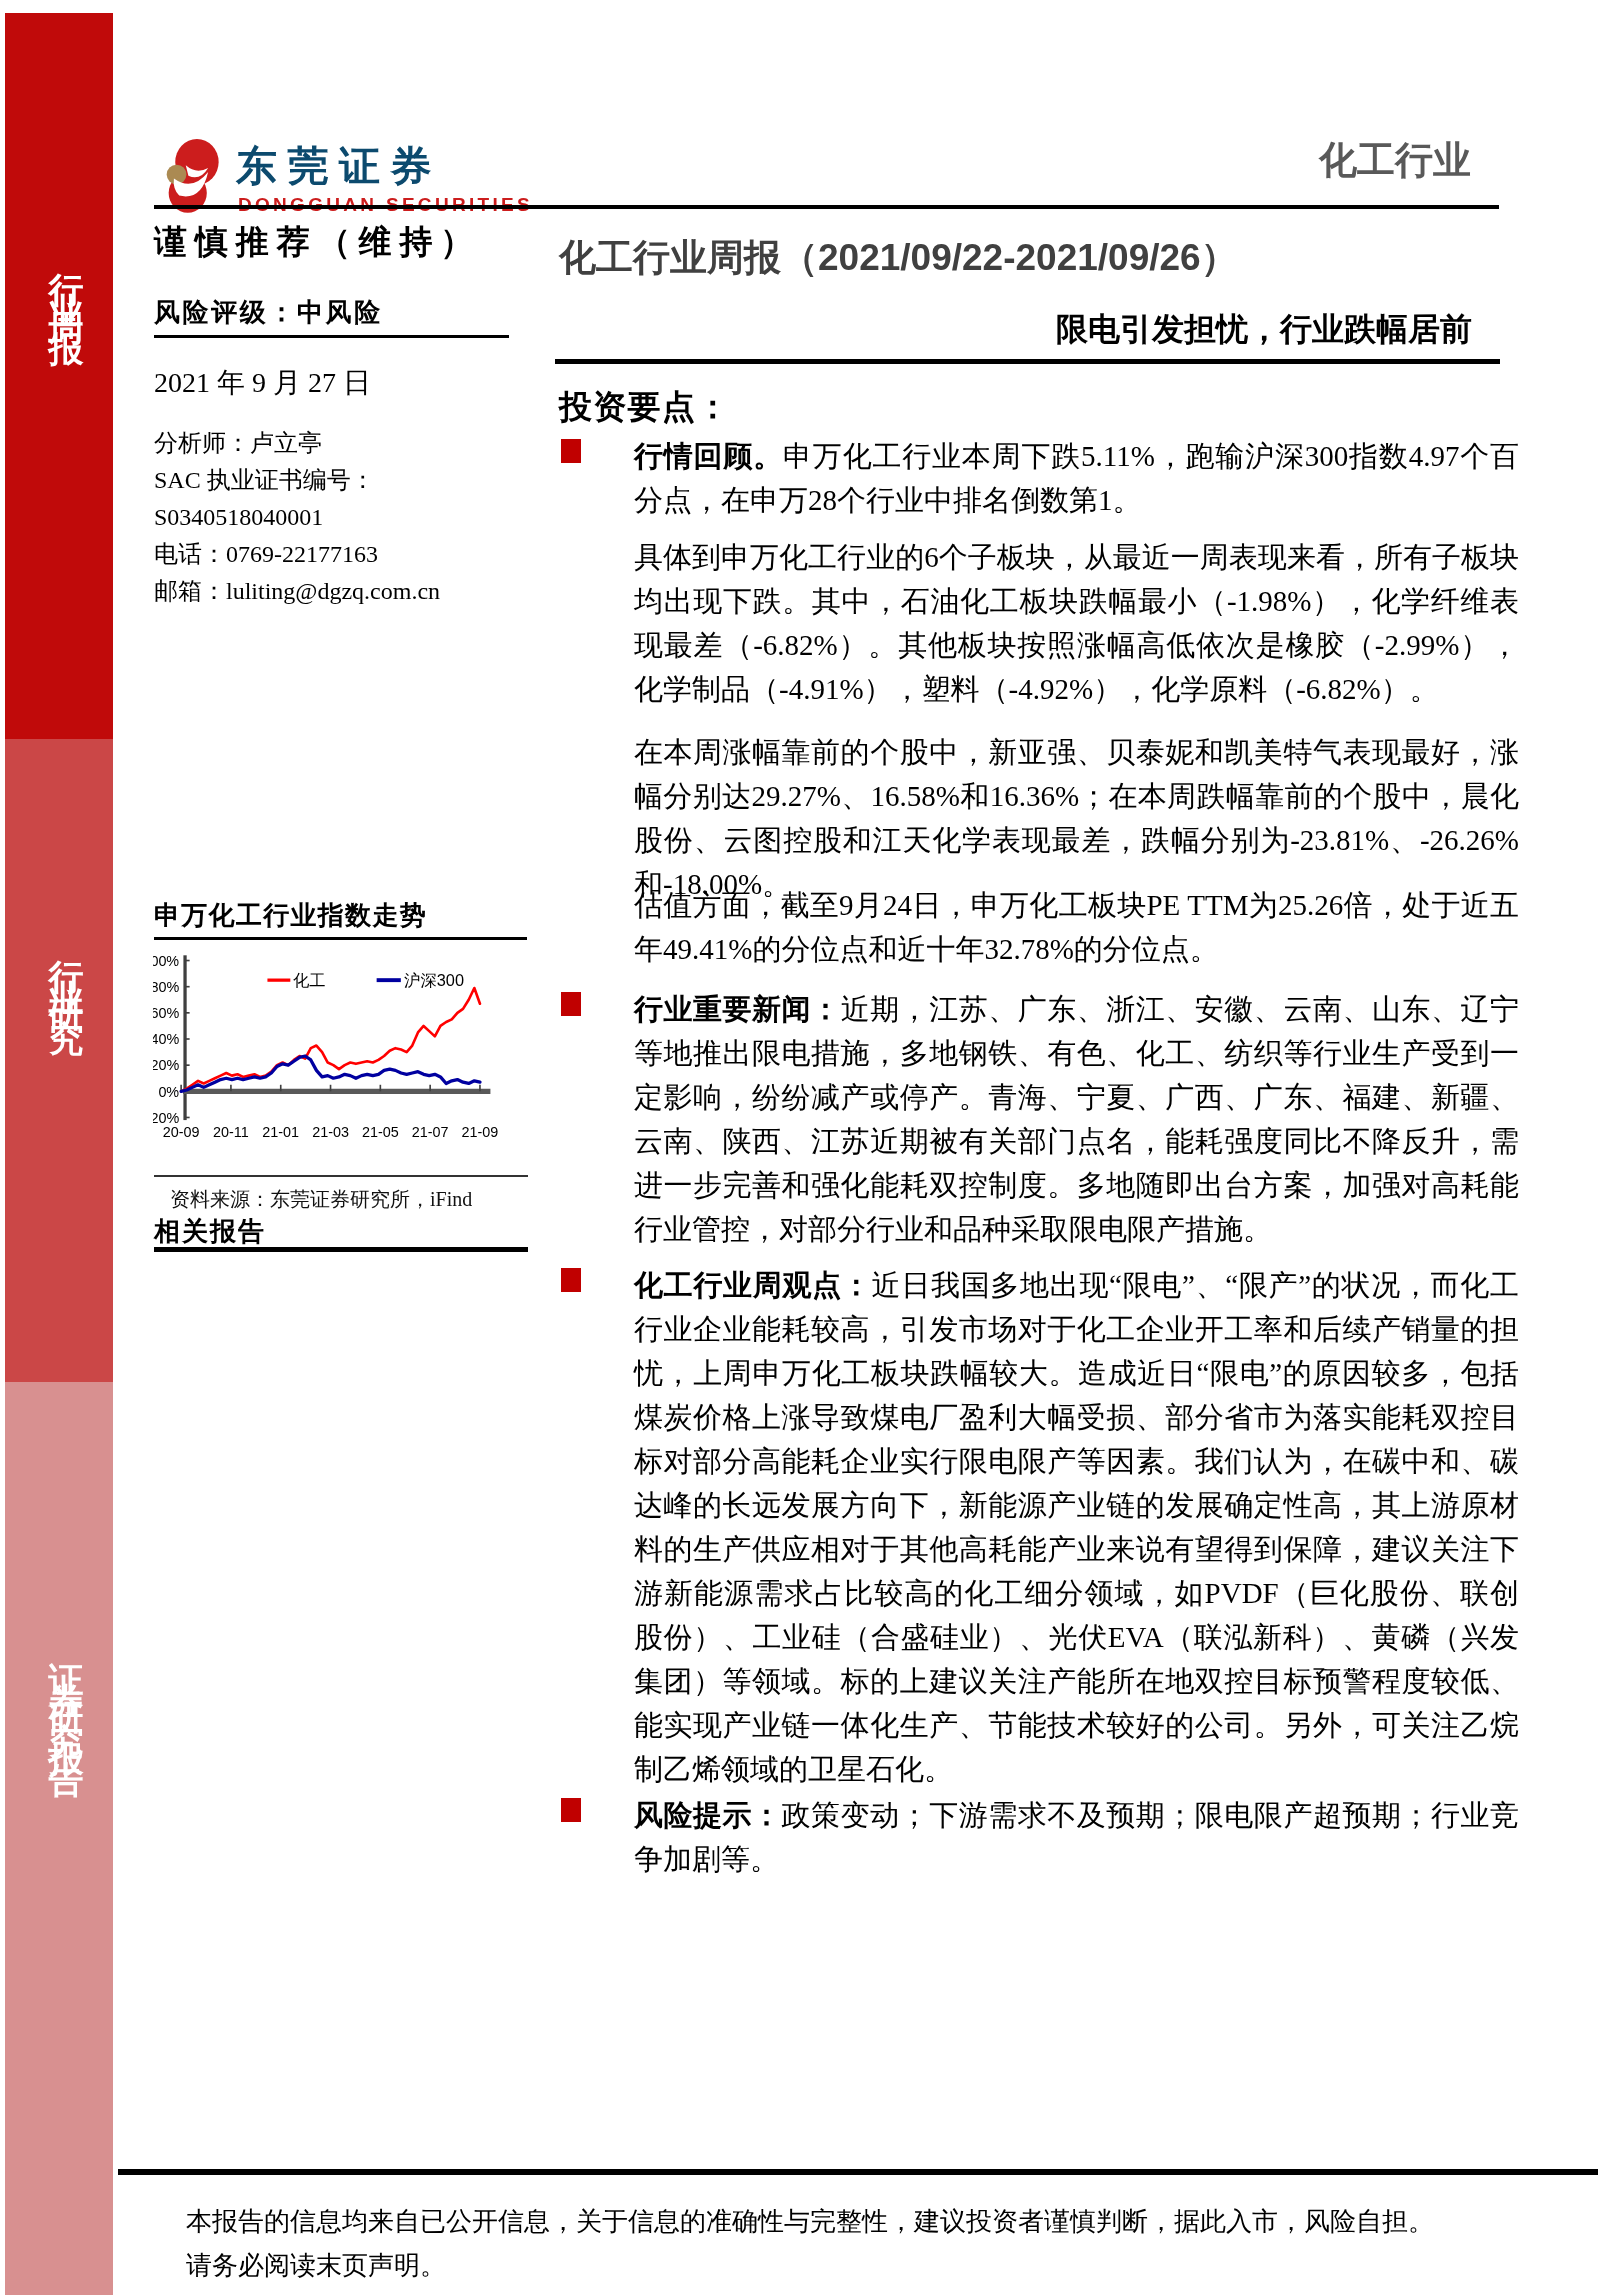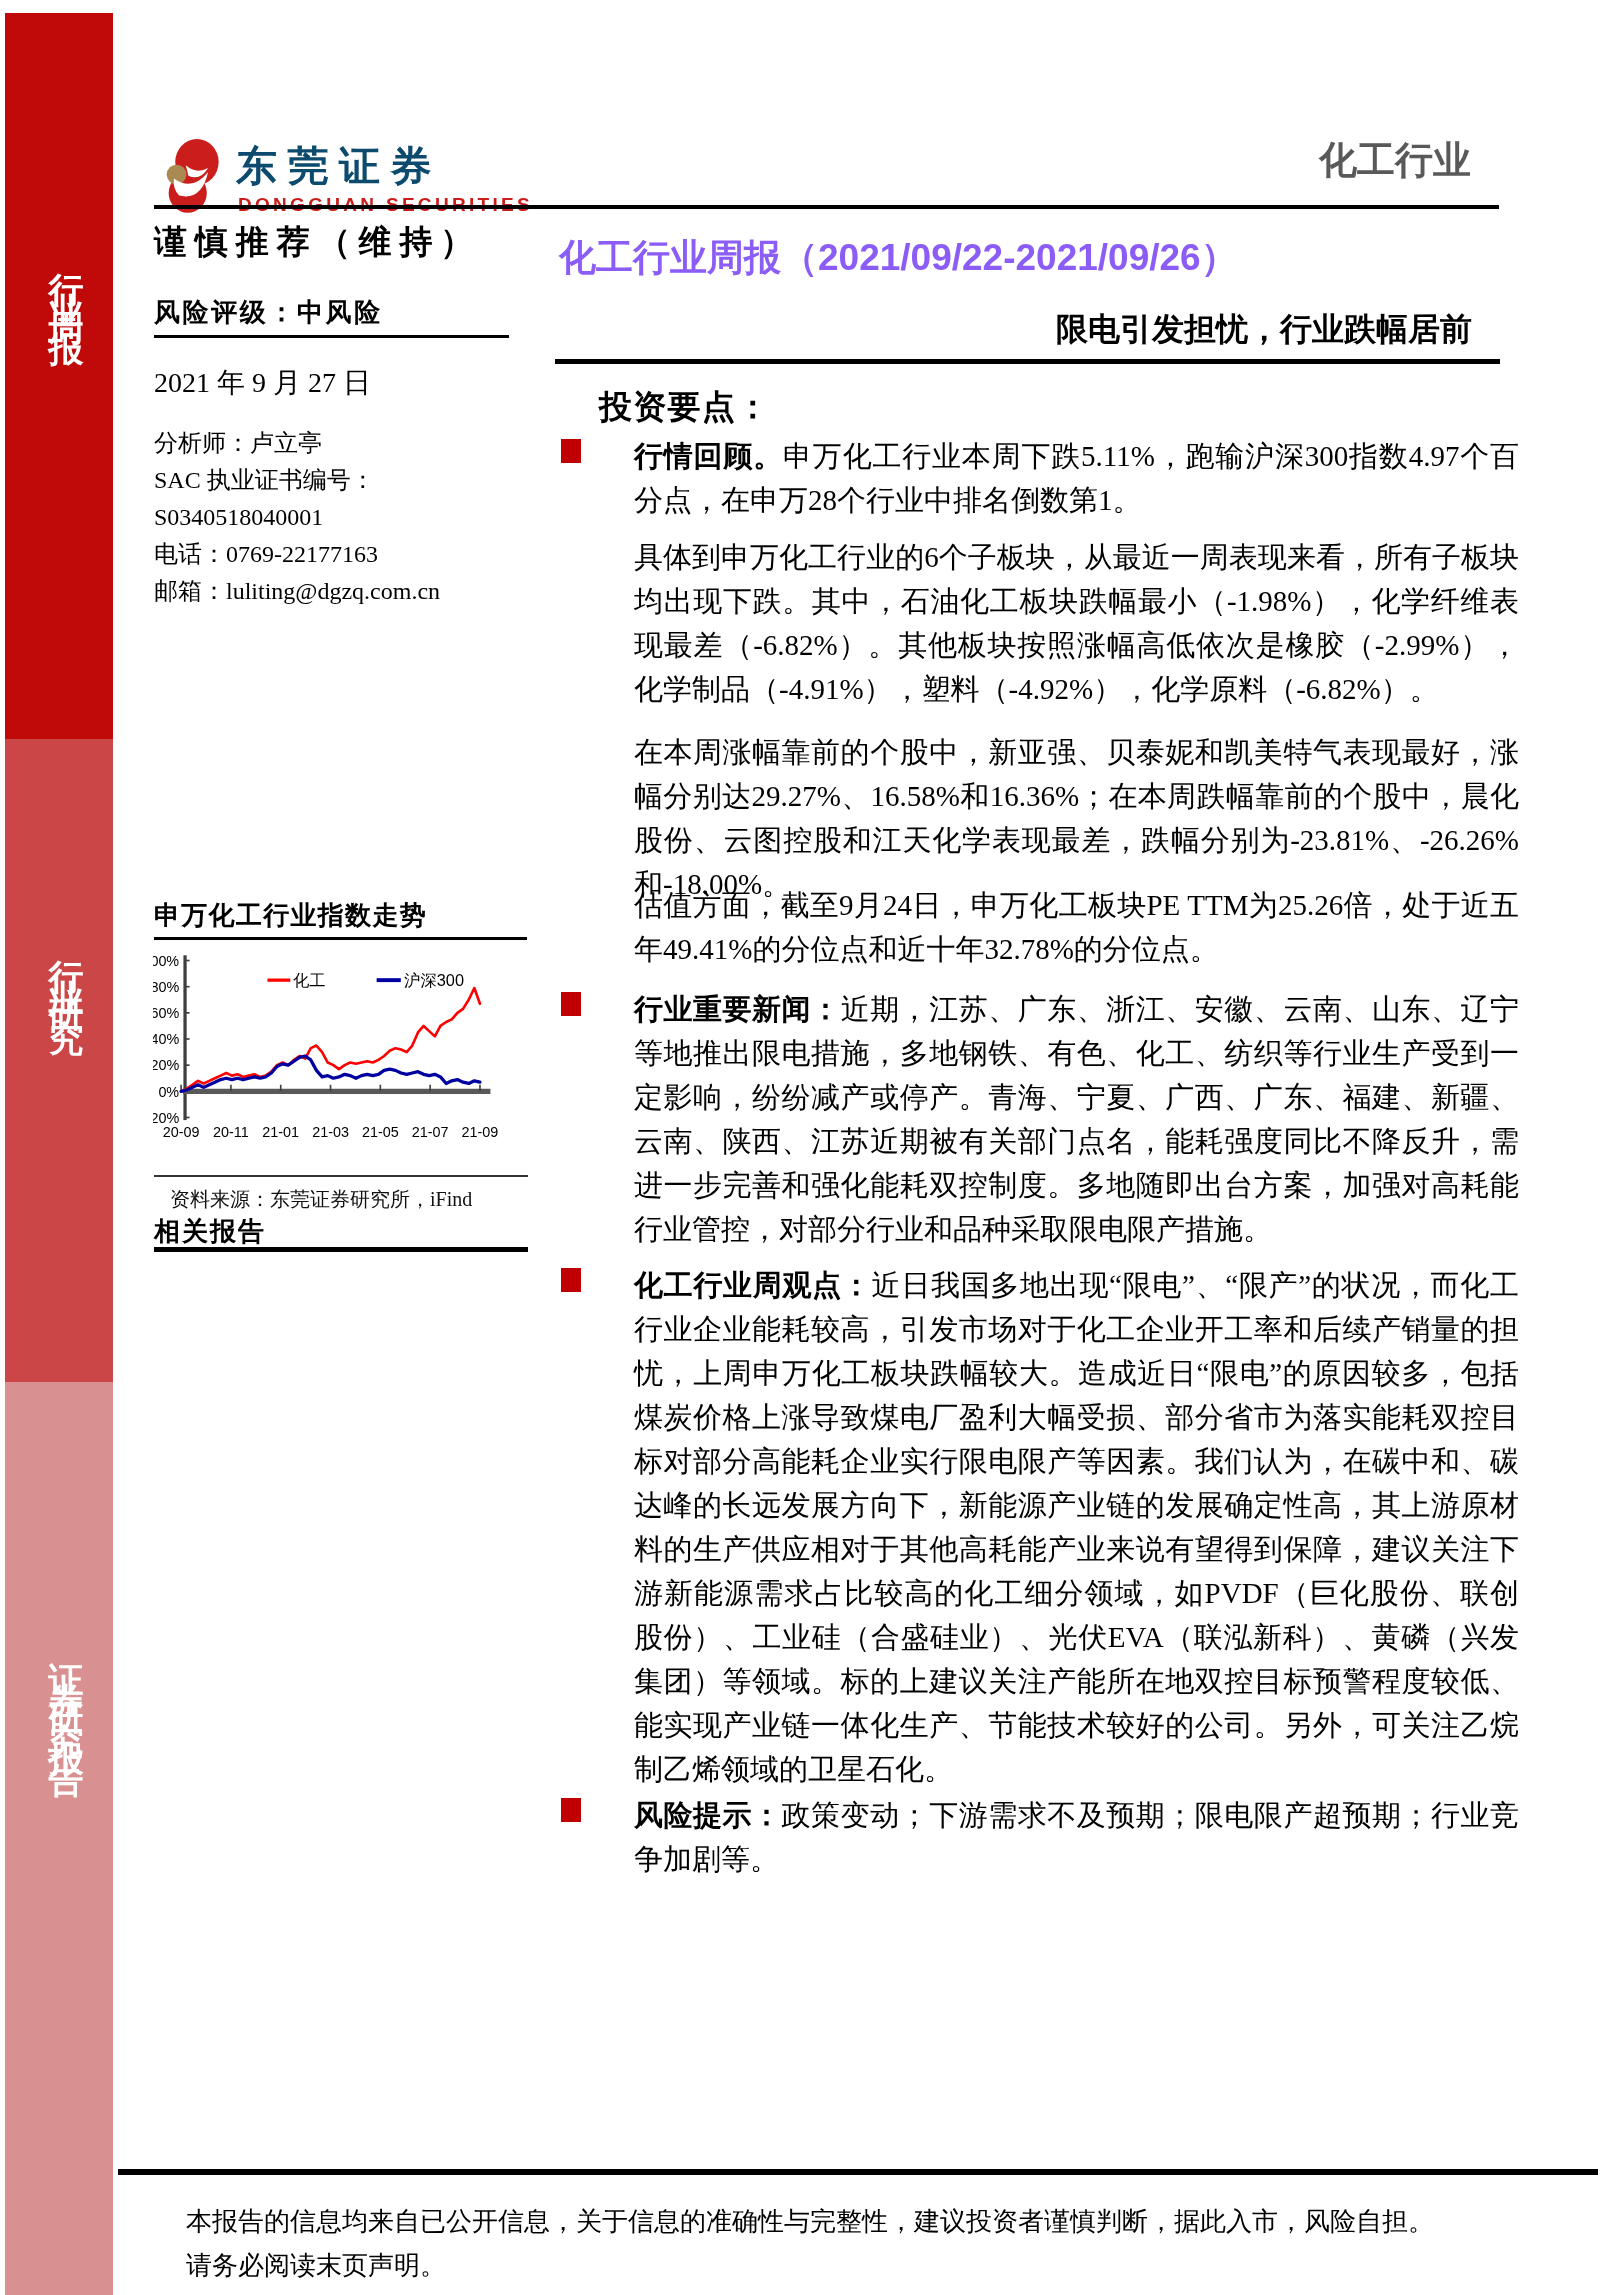--- a/index.html
+++ b/index.html
@@ -24,23 +24,23 @@
   .hline{position:absolute;background:#000;}
   
   .rating{font-size:33px;font-weight:bold;letter-spacing:7.9px;}
   .risk{font-size:26px;font-weight:bold;letter-spacing:2.6px;}
   .date{font-size:28px;}
   .analyst{font-size:24px;line-height:37px;}
   .chart-title{font-size:26px;font-weight:bold;letter-spacing:1.3px;}
   .source-note{font-size:20px;color:#111;}
   .related{font-size:26px;font-weight:bold;letter-spacing:2px;}
   
-  .doc-title{color:#8b5cf6;font-size:37px;font-weight:bold;}
+  .doc-title{color:#404040;font-size:37px;font-weight:bold;}
   .doc-subtitle{color:#000;font-size:32px;font-weight:bold;text-align:right;}
-  .section-head{font-size:33px;font-weight:bold;letter-spacing:1.3px;margin-left:40px;}
+  .section-head{font-size:33px;font-weight:bold;letter-spacing:1.3px;}
   .block{position:absolute;left:634px;width:885px;font-size:29px;line-height:44px;text-align:justify;}
   .block .lead{font-family:"Liberation Sans","DejaVu Sans",sans-serif;font-weight:bold;}
   .bullet-sq{position:absolute;left:561px;width:19.6px;height:23.6px;background:#c00000;}
   
   .footer-text{font-size:26px;font-family:"Liberation Sans","DejaVu Sans",sans-serif;}
   svg text{font-family:"Liberation Sans","DejaVu Sans",sans-serif;}
 </style>
 </head>
 <body>
 

